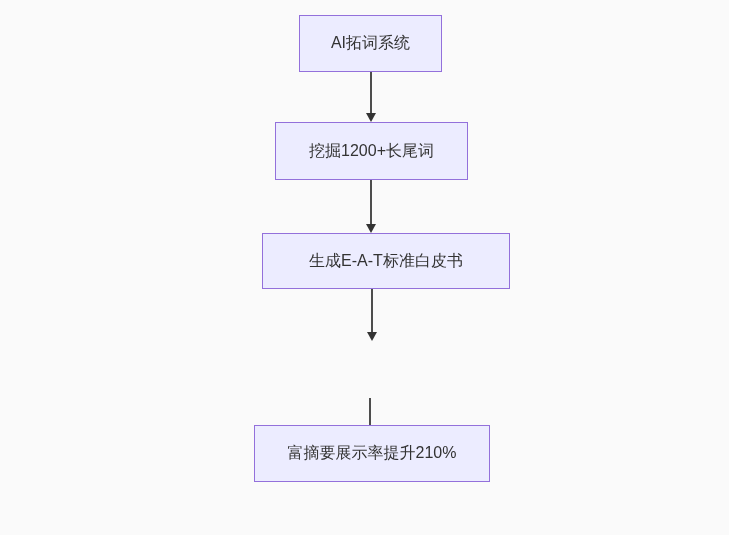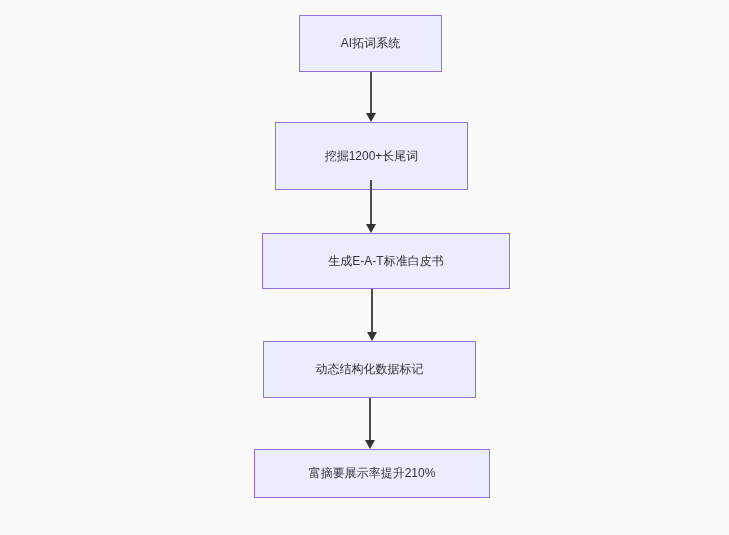--- a/index.html
+++ b/index.html
@@ -14,21 +14,21 @@
     height: 535px;
     background: #fafafa;
     overflow: hidden;
   }
   .flow-node {
     position: absolute;
     box-sizing: border-box;
     background: #ececff;
     border: 1px solid #9370db;
     color: #333333;
-    font-size: 12px;
+    font-size: 16px;
     display: flex;
     align-items: center;
     justify-content: center;
     text-align: center;
     white-space: nowrap;
   }
   .flow-arrow {
     position: absolute;
     width: 12px;
     display: flex;
@@ -42,24 +42,24 @@
   }
   .arrow-head {
     width: 0;
     height: 0;
     border-left: 5px solid transparent;
     border-right: 5px solid transparent;
     border-top: 9px solid #333333;
   }
   
   #node-0 { left: 299px; top: 15px;  width: 143px; height: 57px; }
-  #node-1 { left: 275px; top: 122px; width: 193px; height: 68px; }
+  #node-1 { left: 275px; top: 122px; width: 193px; height: 58px; }
   #node-2 { left: 262px; top: 233px; width: 248px; height: 56px; }
   #node-3 { left: 263px; top: 341px; width: 213px; height: 57px; }
-  #node-4 { left: 254px; top: 449px; width: 236px; height: 49px; }
+  #node-4 { left: 254px; top: 425px; width: 236px; height: 57px; }
   
   #arrow-0 { left: 365px; top: 72px;  height: 50px; }
   #arrow-1 { left: 365px; top: 180px; height: 53px; }
   #arrow-2 { left: 366px; top: 289px; height: 52px; }
   #arrow-3 { left: 364px; top: 398px; height: 51px; }
 </style>
 </head>
 <body>
 
 <div class="canvas">
@@ -84,23 +84,20 @@
 
   <div id="node-2" class="flow-node">
     <span>生成E-A-T标准白皮书</span>
   </div>
 
   <div id="arrow-2" class="flow-arrow">
     <div class="arrow-line"></div>
     <div class="arrow-head"></div>
   </div>
 
-  <div id="node-3" class="flow-node">
-    <span>动态结构化数据标记</span>
-  </div>
 
   <div id="arrow-3" class="flow-arrow">
     <div class="arrow-line"></div>
     <div class="arrow-head"></div>
   </div>
 
   <div id="node-4" class="flow-node">
     <span>富摘要展示率提升210%</span>
   </div>
 

